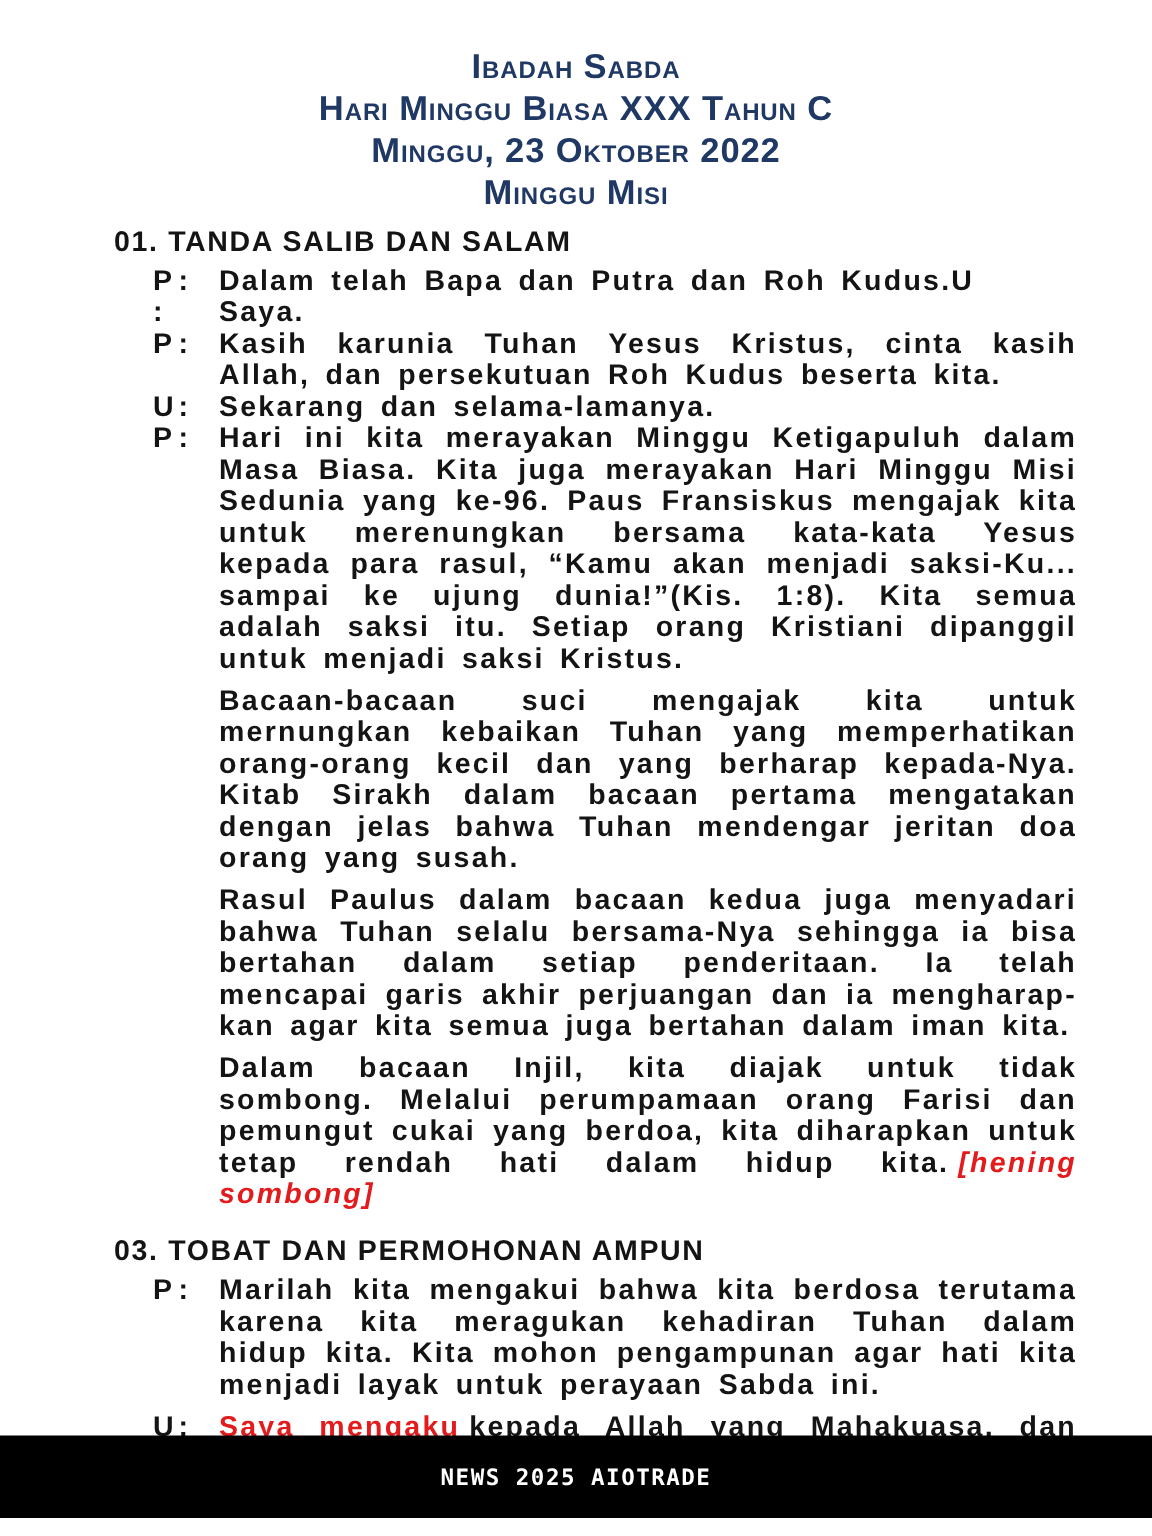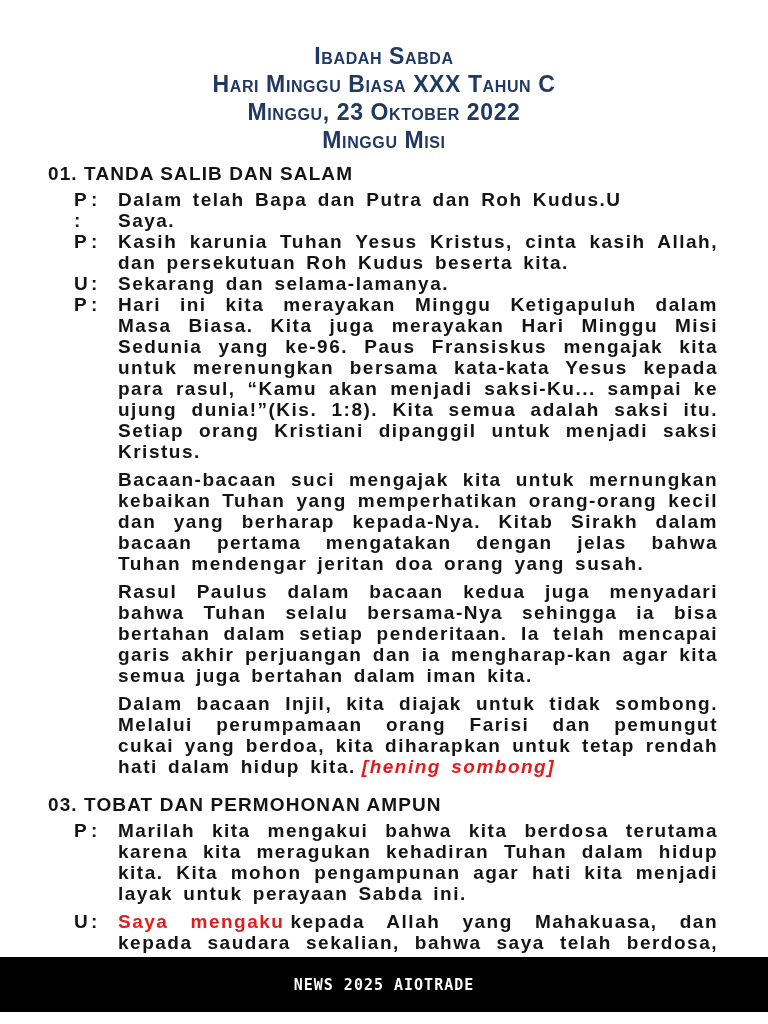--- a/index.html
+++ b/index.html
@@ -8,30 +8,30 @@
     overflow: hidden; position: relative;
     background: #ffffff;
   }
   .page {
     position: absolute; inset: 0;
     font-family: "Liberation Sans", "DejaVu Sans", sans-serif;
     font-weight: 700;
     color: #141414;
   }
   
-  .doc-header { text-align: center; padding-top: 42px; }
+  .doc-header { text-align: center; padding-top: 30px; }
   .hline {
     font-variant: small-caps;
     color: var(--navy, #1f3864);
     font-size: 23px;
     line-height: 28px;
     letter-spacing: 0.6px;
   }
   
-  .doc-body { padding: 0 50px 0 48px; }
+  .doc-body { padding: 0 50px 0 76px; }
   .section h2 {
     font-size: 19px;
     line-height: 22px;
     margin: 17px 0 4px 0;
     letter-spacing: 1.1px;
     font-weight: 700;
   }
   .section:first-child h2 { margin-top: 9px; }
   .row { display: flex; margin-left: 26px; }
   .row.gap { margin-top: 7px; }

